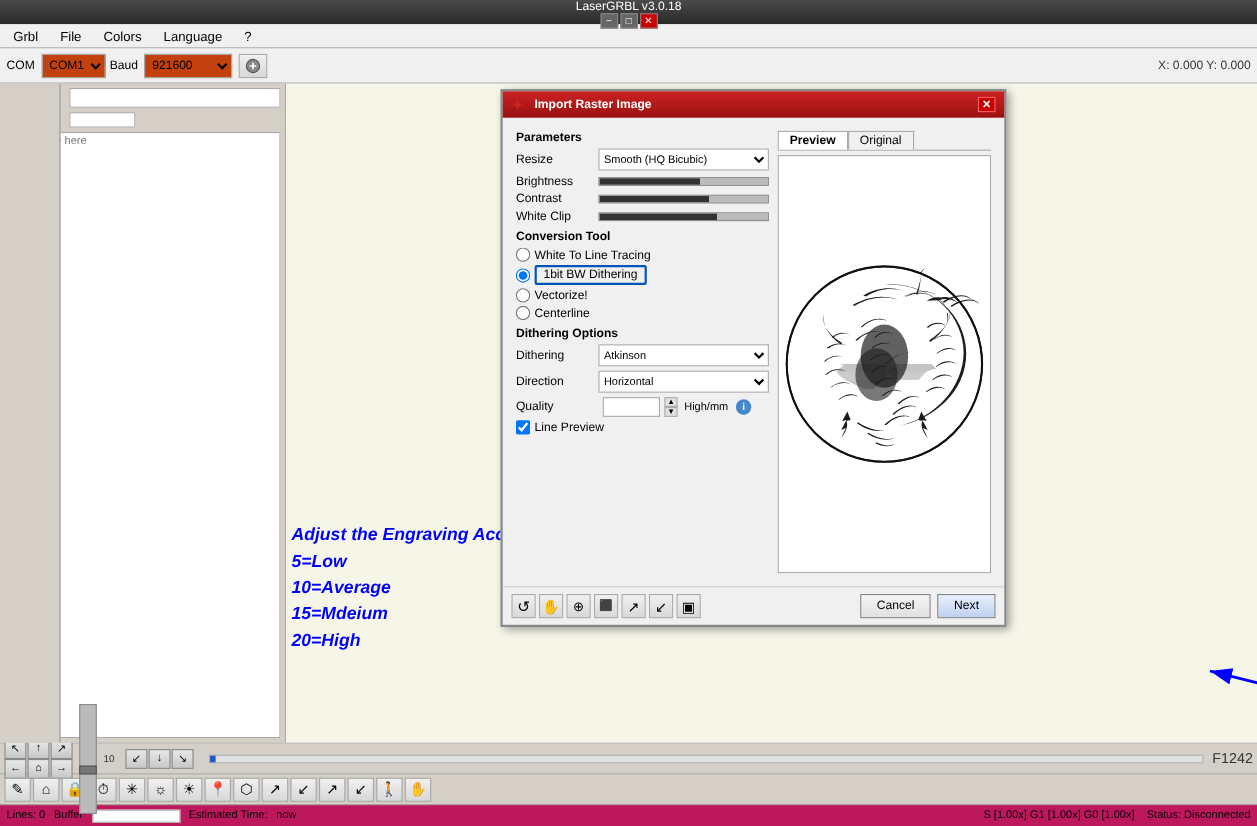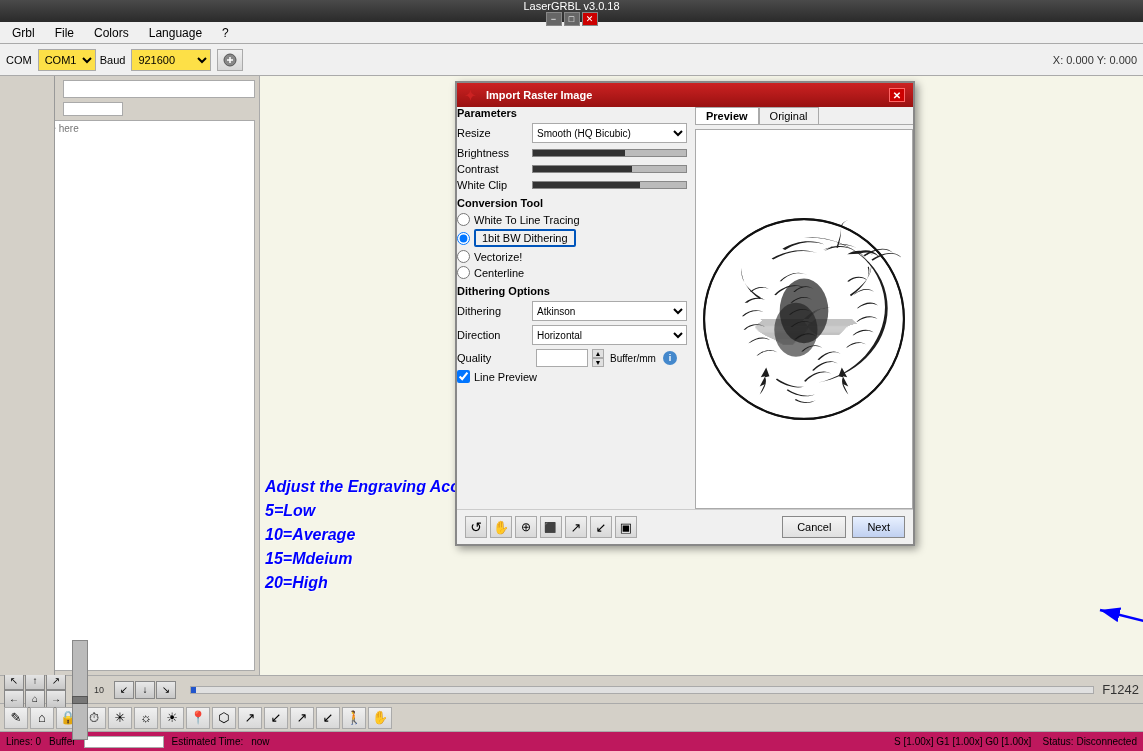--- a/index.html
+++ b/index.html
@@ -55,21 +55,21 @@
       display: flex;
       align-items: center;
       padding: 2px 6px;
       gap: 4px;
     }
     .toolbar-label { font-size: 11px; margin-right: 2px; }
     .toolbar-select {
       height: 22px;
       font-size: 11px;
       border: 1px solid #aaa;
-      background: #fde047;
+      background: #c2410c;
       padding: 0 2px;
     }
     .toolbar-coord {
       margin-left: auto;
       font-size: 11px;
       color: #333;
     }
     .field-row {
       display: flex;
       align-items: center;
@@ -185,21 +185,21 @@
       border: 1px solid #ff6666;
       width: 16px;
       height: 14px;
       font-size: 10px;
       display: flex;
       align-items: center;
       justify-content: center;
       cursor: pointer;
     }
     .dialog-content {
-      padding: 0;
+      padding: 12px;
       display: flex;
       gap: 8px;
     }
     .dialog-left {
       width: 230px;
       flex-shrink: 0;
     }
     .dialog-right {
       flex: 1;
       display: flex;
@@ -550,21 +550,21 @@
                 <option>Horizontal</option>
               </select>
             </div>
             <div class="quality-row">
               <span class="param-label">Quality</span>
               <input class="quality-input" type="text" style="width: 52px;">
               <div class="quality-spinner">
                 <div class="spin-btn">▲</div>
                 <div class="spin-btn">▼</div>
               </div>
-              <span style="font-size:10px; margin-left:2px;">Buffer/mm</span>
+              <span style="font-size:10px; margin-left:2px;">High/mm</span>
               <div class="info-icon" style="margin-left:3px;">i</div>
             </div>
             <div class="checkbox-row">
               <input type="checkbox" checked="" style="">
               <span>Line Preview</span>
             </div>
           </div>
         </div>
 
         <div class="dialog-right">

